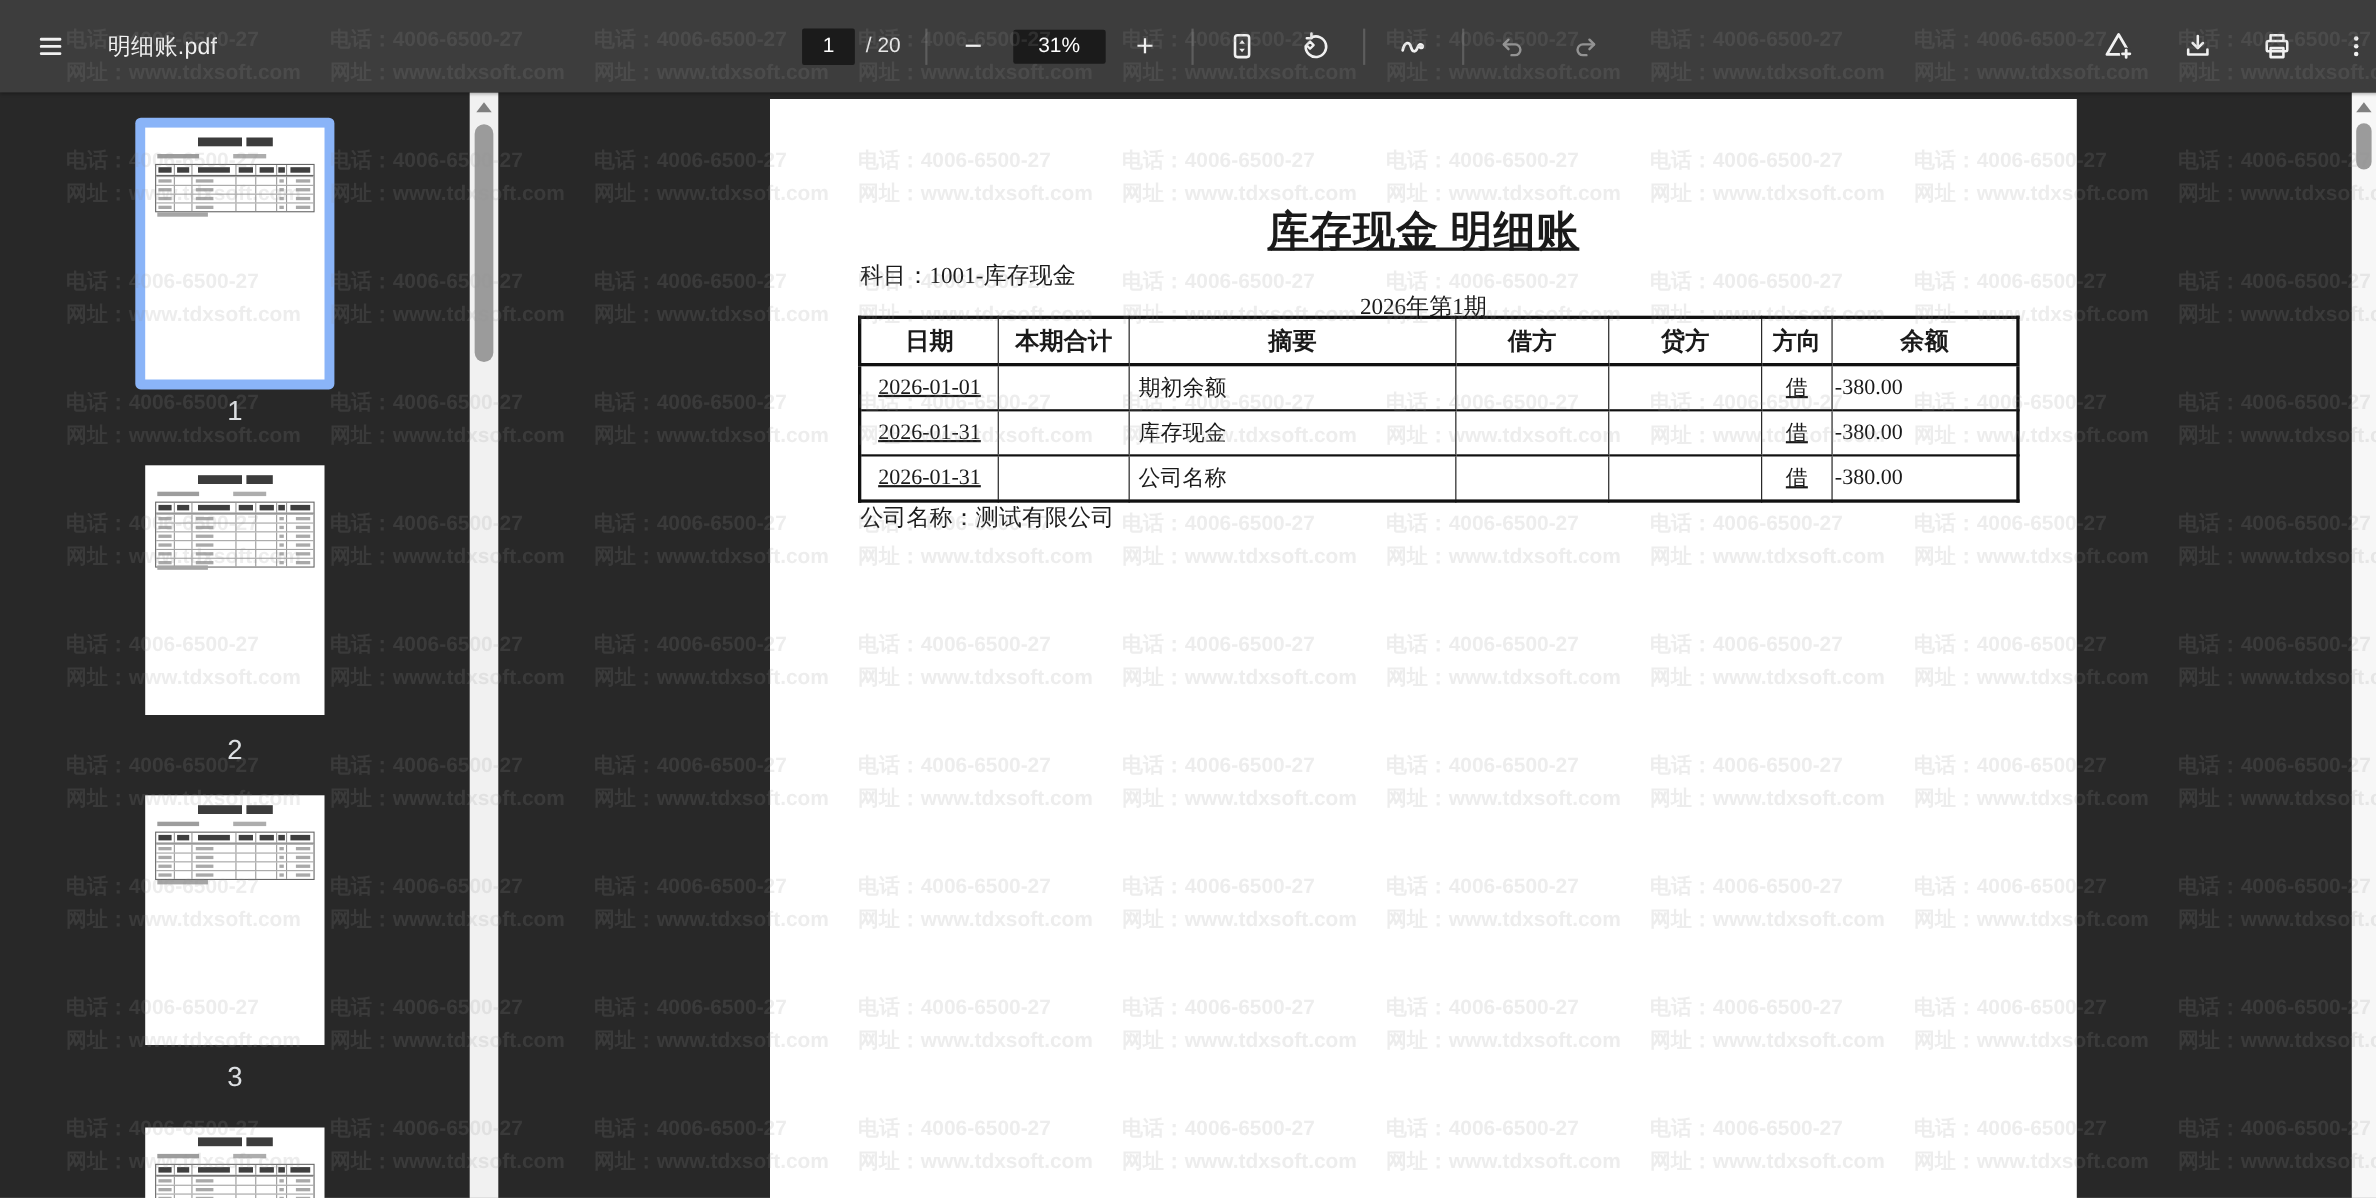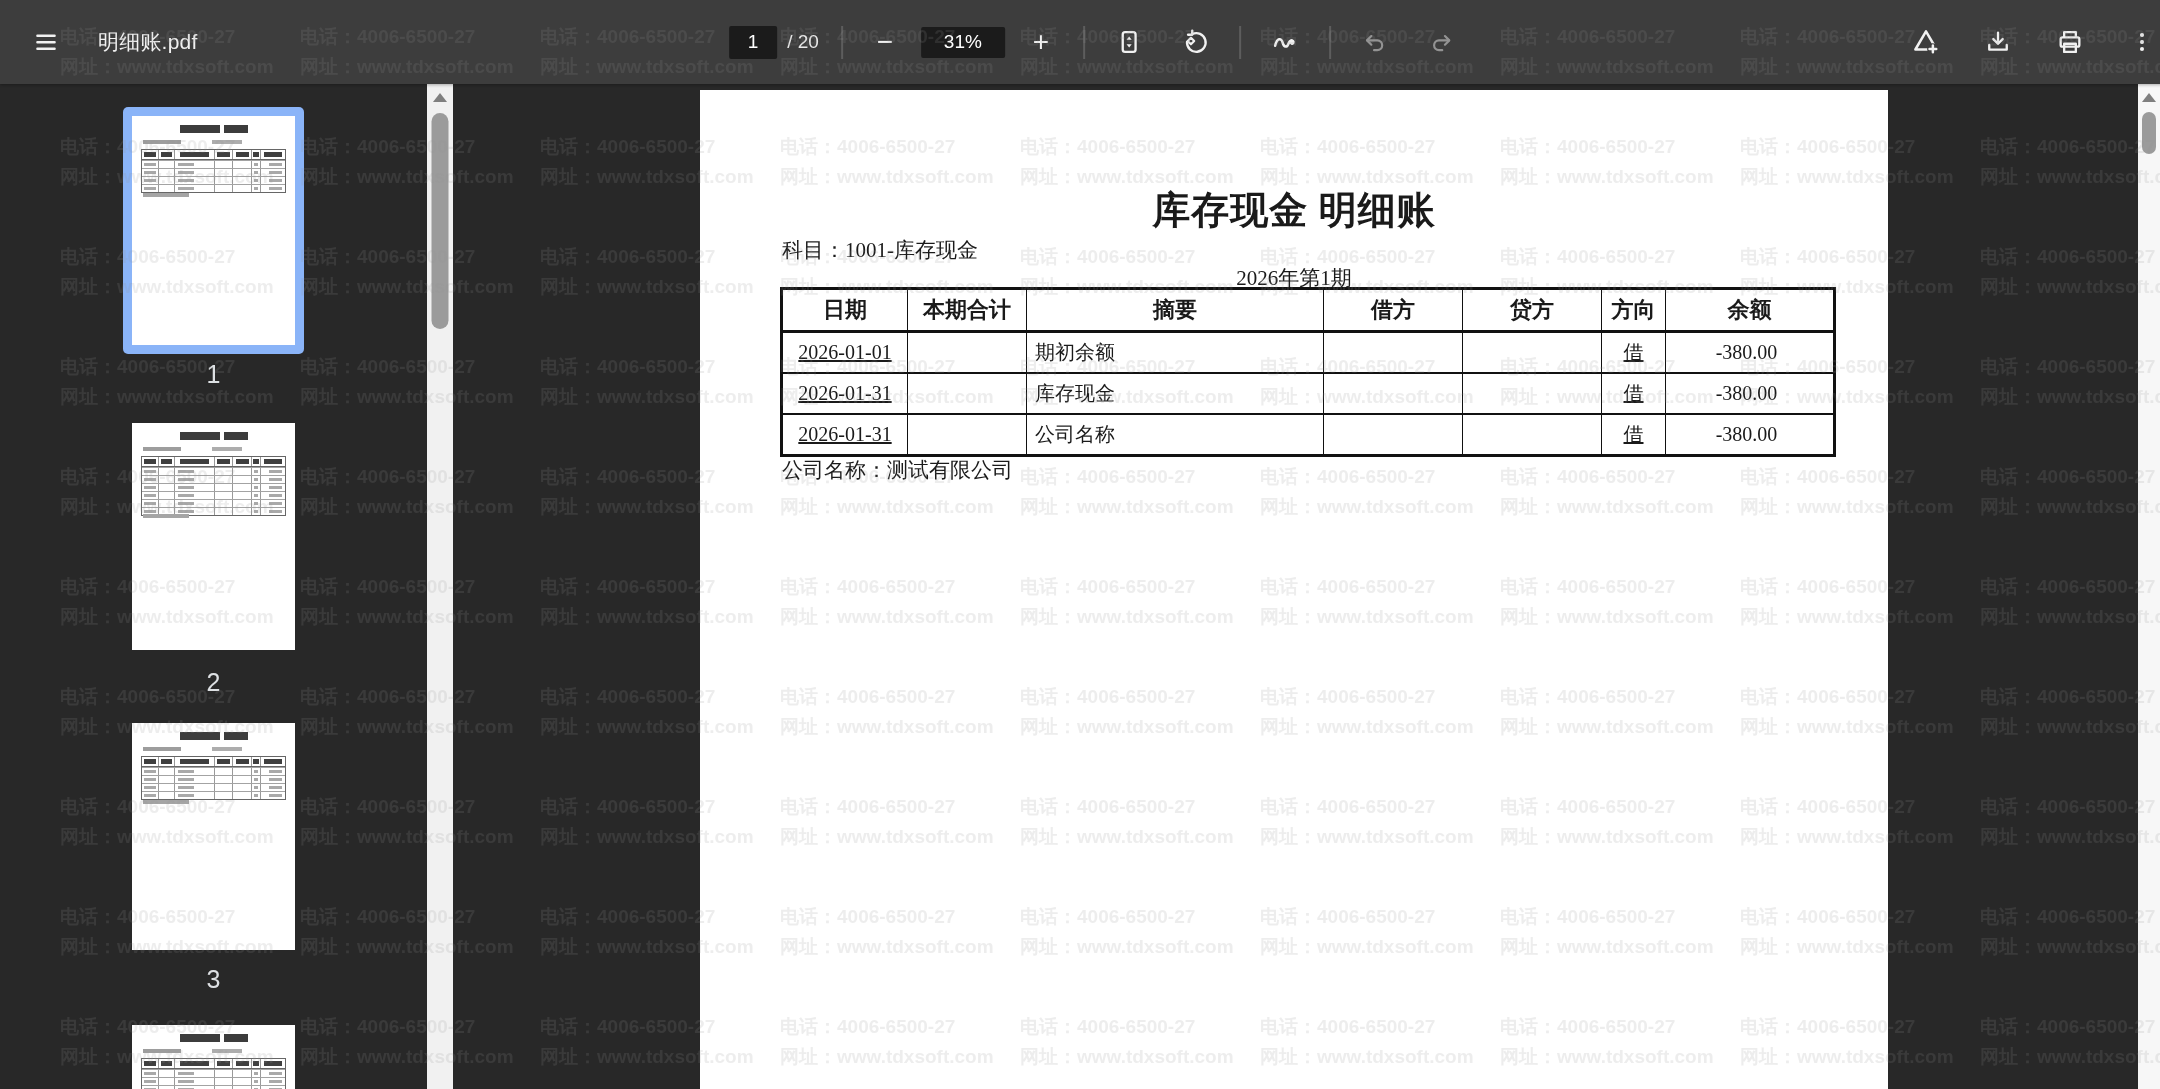--- a/index.html
+++ b/index.html
@@ -71,30 +71,30 @@
     border-left:7px solid transparent;border-right:7px solid transparent;border-bottom:9px solid #7f7f7f;}
   .sb-thumb{position:absolute;left:50%;transform:translateX(-50%);background:#9b9b9b;border-radius:9px;}
   .sb-side .sb-thumb{top:29px;height:216px;width:17px;}
   .sb-main .sb-thumb{top:28px;height:42px;width:14px;}
   
   .pdf-page{
     position:absolute;left:700px;top:90px;width:1188px;height:1200px;background:#ffffff;z-index:1;
     font-family:"Liberation Serif",serif;color:#1a1a1a;
   }
   .doc-heading{position:absolute;top:70px;left:0;width:100%;text-align:center;
-    font-size:38px;font-weight:700;letter-spacing:1px;}
+    font-size:38px;font-weight:700;letter-spacing:1px;text-decoration:underline;}
   .doc-subject{position:absolute;top:146px;left:82px;font-size:21px;}
   .doc-period{position:absolute;top:146px;left:0;width:100%;text-align:center;font-size:21px;margin-top:28px;}
   .ledger{position:absolute;top:197px;left:80px;border-collapse:collapse;table-layout:fixed;
     border:3px solid #111;}
   .ledger th{border:1px solid #111;border-bottom:3px solid #111;height:40px;
     font-size:22px;font-weight:700;padding:0;}
   .ledger td{border:1px solid #111;border-top:2px solid #111;height:39px;font-size:20px;padding:0 2px;}
   .ledger td.a-l{text-align:left;padding-left:8px;}
-  .ledger td.a-r{text-align:center;padding-right:8px;}
+  .ledger td.a-r{text-align:left;padding-right:8px;}
   .ledger td.a-c{text-align:center;text-decoration:underline;}
   .doc-company{position:absolute;top:366px;left:82px;font-size:21px;}
   
   .wm-layer{position:absolute;left:0;top:0;width:2160px;height:1089px;z-index:9;
     pointer-events:none;overflow:hidden;}
   .wm-cell{position:absolute;white-space:nowrap;font-size:19px;font-weight:700;
     line-height:30px;color:rgba(148,148,148,0.17);}
 </style>
 </head>
 <body>

